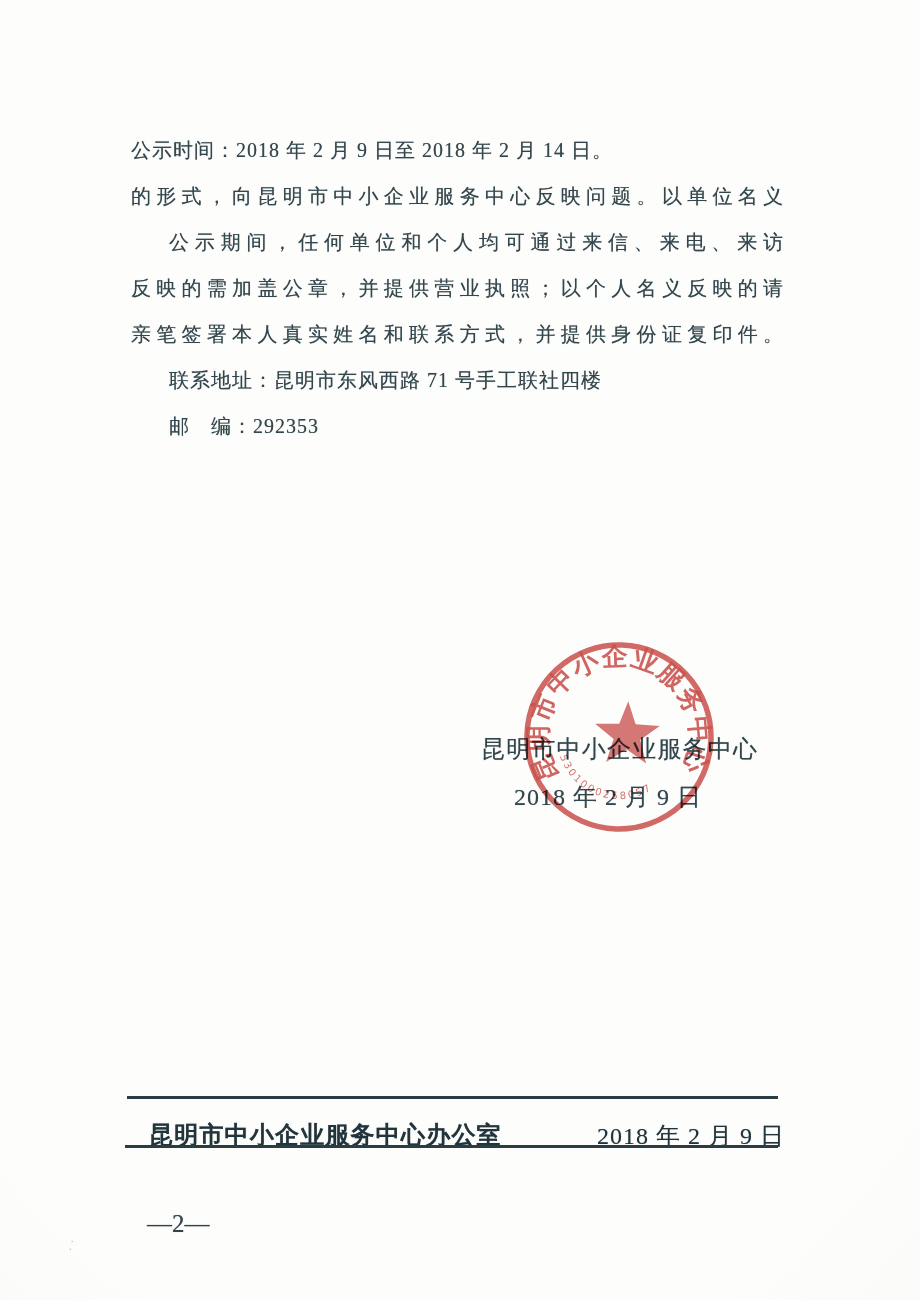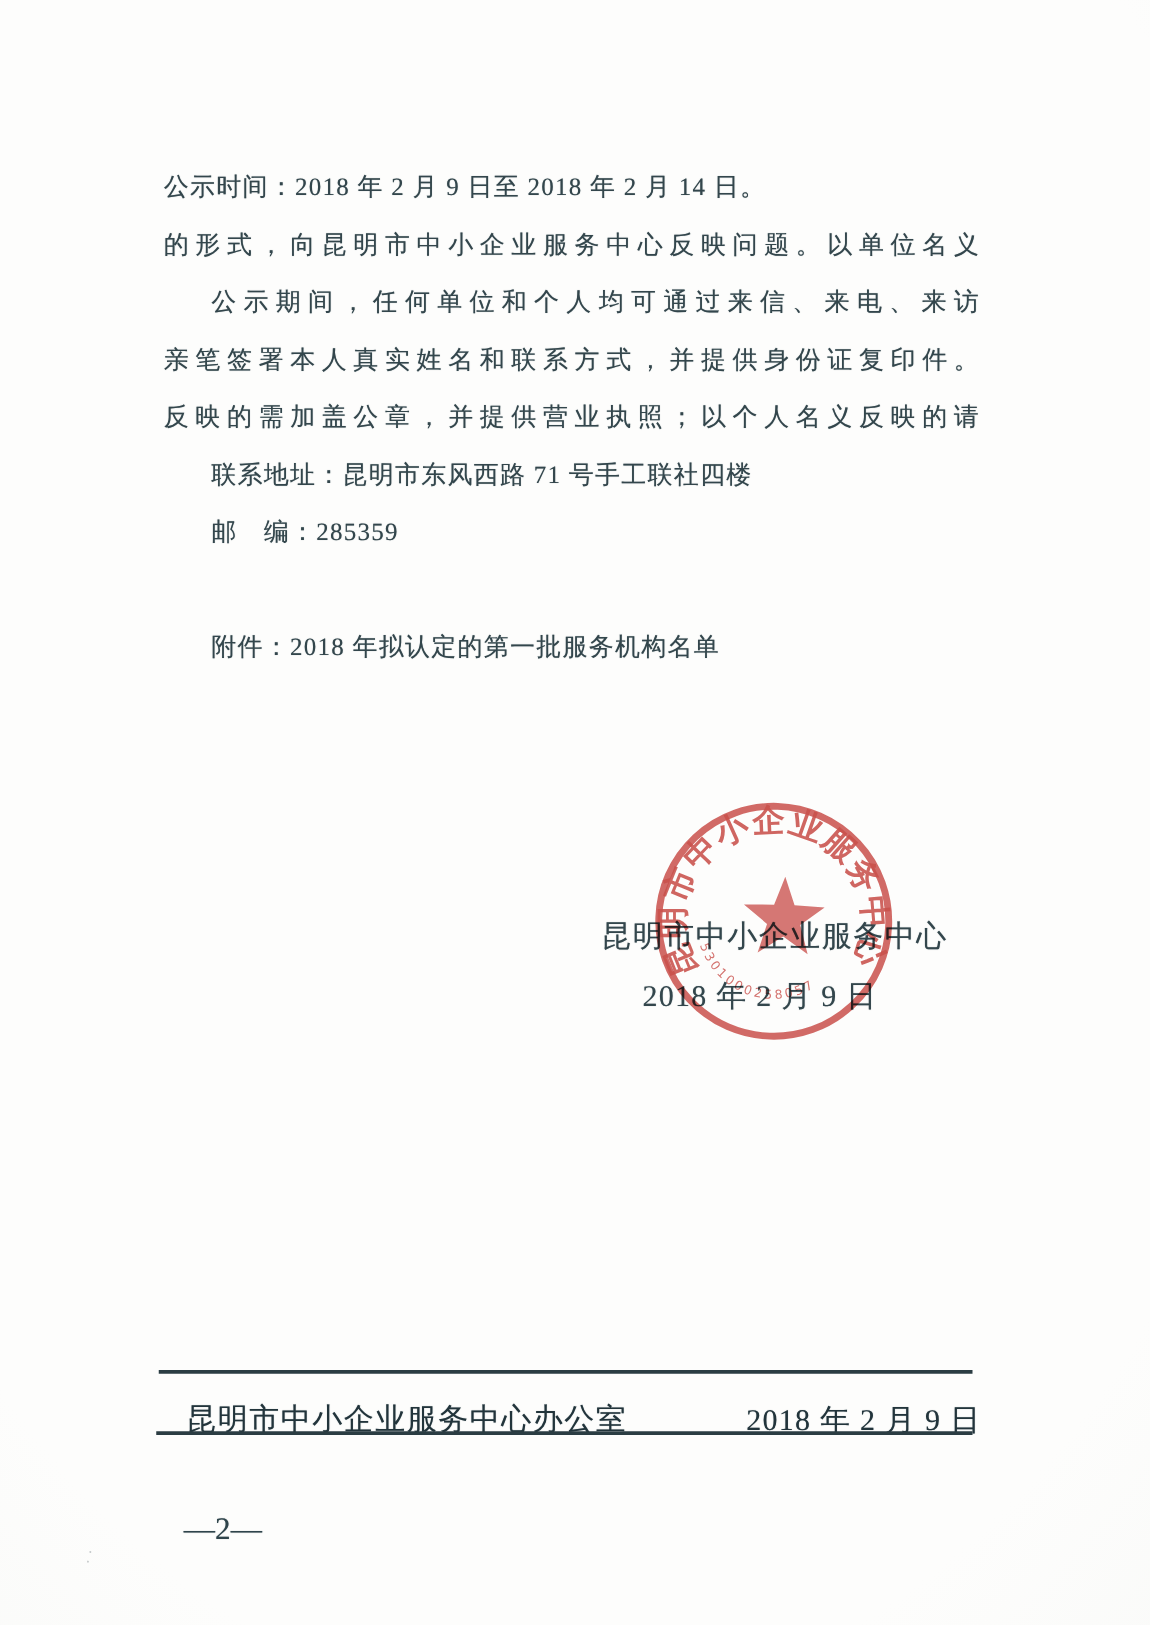--- a/index.html
+++ b/index.html
@@ -71,21 +71,21 @@
     background: #2b3d43;
   }
   .footer-rule.rule-top  { left: 127px; top: 1096px; width: 651px; height: 2.5px; }
   .footer-rule.rule-bottom { left: 125px; top: 1145px; width: 653px; height: 2.5px; }
 
   .footer-office {
     position: absolute;
     left: 149px;
     top: 1119px;
     font-size: 24px;
-    font-weight: normal;
+    font-weight: bold;
     letter-spacing: 1.2px;
     color: #22343b;
     white-space: nowrap;
   }
   .footer-date {
     position: absolute;
     left: 597px;
     top: 1120px;
     font-size: 24px;
     letter-spacing: 1px;
@@ -114,26 +114,25 @@
 </style>
 </head>
 <body>
 
 <div class="page">
 
   <div class="body-text ink">
     <div class="body-line">公示时间：2018 年 2 月 9 日至 2018 年 2 月 14 日。</div>
     <div class="body-line jline">的形式，向昆明市中小企业服务中心反映问题。以单位名义</div>
     <div class="body-line jline indent">公示期间，任何单位和个人均可通过来信、来电、来访</div>
+    <div class="body-line jline">反映的需加盖公章，并提供营业执照；以个人名义反映的请</div>
     <div class="body-line jline">亲笔签署本人真实姓名和联系方式，并提供身份证复印件。</div>
-    <div class="body-line jline">反映的需加盖公章，并提供营业执照；以个人名义反映的请</div>
     <div class="body-line indent">联系地址：昆明市东风西路 71 号手工联社四楼</div>
-    <div class="body-line indent">邮　编：285359</div>
+    <div class="body-line indent">邮　编：292353</div>
     <div class="spacer"></div>
-    <div class="body-line indent">附件：2018 年拟认定的第一批服务机构名单</div>
   </div>
 
   <div class="signature-org ink">昆明市中小企业服务中心</div>
   <div class="signature-date ink">2018 年 2 月 9 日</div>
 
   <svg class="seal" viewBox="0 0 200 200" xmlns="http://www.w3.org/2000/svg">
     <defs>
       <path id="sealArcTop" d="M 41 141.3 A 72 72 0 1 1 159 141.3" fill="none"></path>
       <path id="sealArcBottom" d="M 41.7 121.2 A 62 62 0 0 0 158.3 121.2" fill="none"></path>
     </defs>

